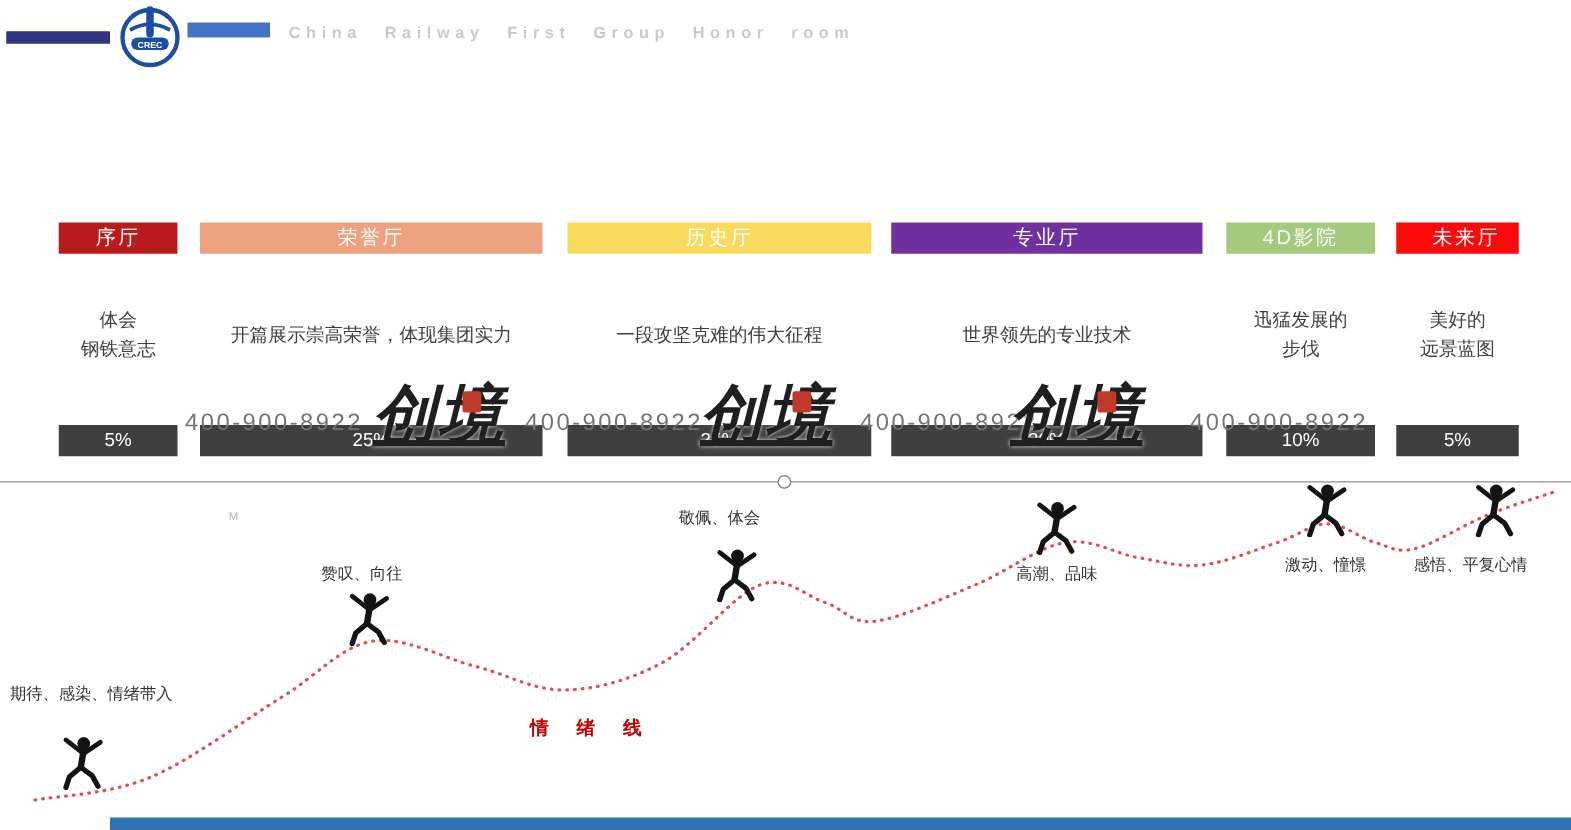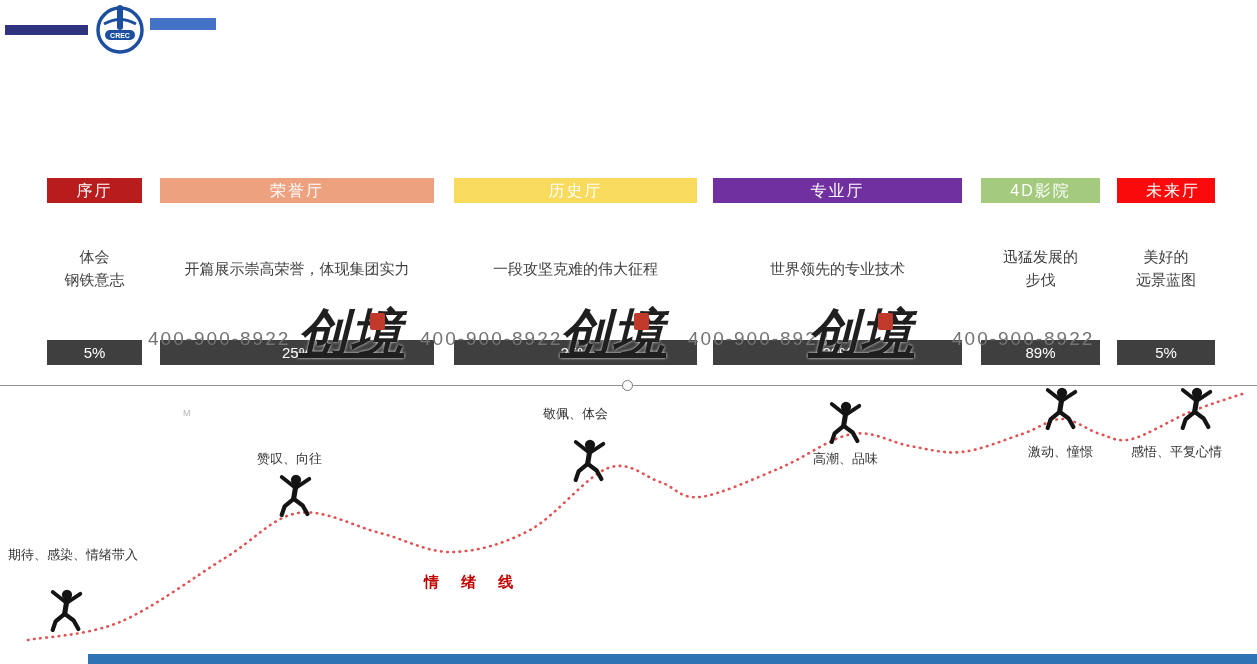--- a/index.html
+++ b/index.html
@@ -68,20 +68,21 @@
 
   <div class="navy-bar"></div>
   <svg class="logo" viewBox="0 0 54 54">
     <circle cx="27" cy="28" r="22" fill="#fff" stroke="#1d4fa0" stroke-width="3.5"></circle>
     <rect x="24" y="3" width="6" height="25" rx="3" fill="#1d4fa0"></rect>
     <path d="M11 22 Q27 13 43 22" stroke="#1d4fa0" stroke-width="3" fill="none"></path>
     <rect x="12" y="28" width="30" height="10" rx="5" fill="#1d4fa0"></rect>
     <text x="27" y="36" text-anchor="middle" font-size="7" font-weight="bold" fill="#ffffff">CREC</text>
   </svg>
   <div class="accent-bar"></div>
+  <div class="brand">China Railway First Group Honor room</div>
 
 
   <div class="col c0">
     <div class="hall-bar" style="background: #b91c1c;">序厅</div>
     <div class="desc">
       <div>体会</div>
       <div>钢铁意志</div>
     </div>
     <div class="pct">5%</div>
   </div>
@@ -108,21 +109,21 @@
 
     </div>
     <div class="pct">30%</div>
   </div>
   <div class="col c4">
     <div class="hall-bar" style="background: rgb(164, 202, 126);">4D影院</div>
     <div class="desc">
       <div>迅猛发展的</div>
       <div>步伐</div>
     </div>
-    <div class="pct">89%</div>
+    <div class="pct">10%</div>
   </div>
   <div class="col c5">
     <div class="hall-bar" style="background: rgb(250, 10, 10); padding-left: 14px;">未来厅</div>
     <div class="desc">
       <div>美好的</div>
       <div>远景蓝图</div>
     </div>
     <div class="pct">5%</div>
   </div>
 

